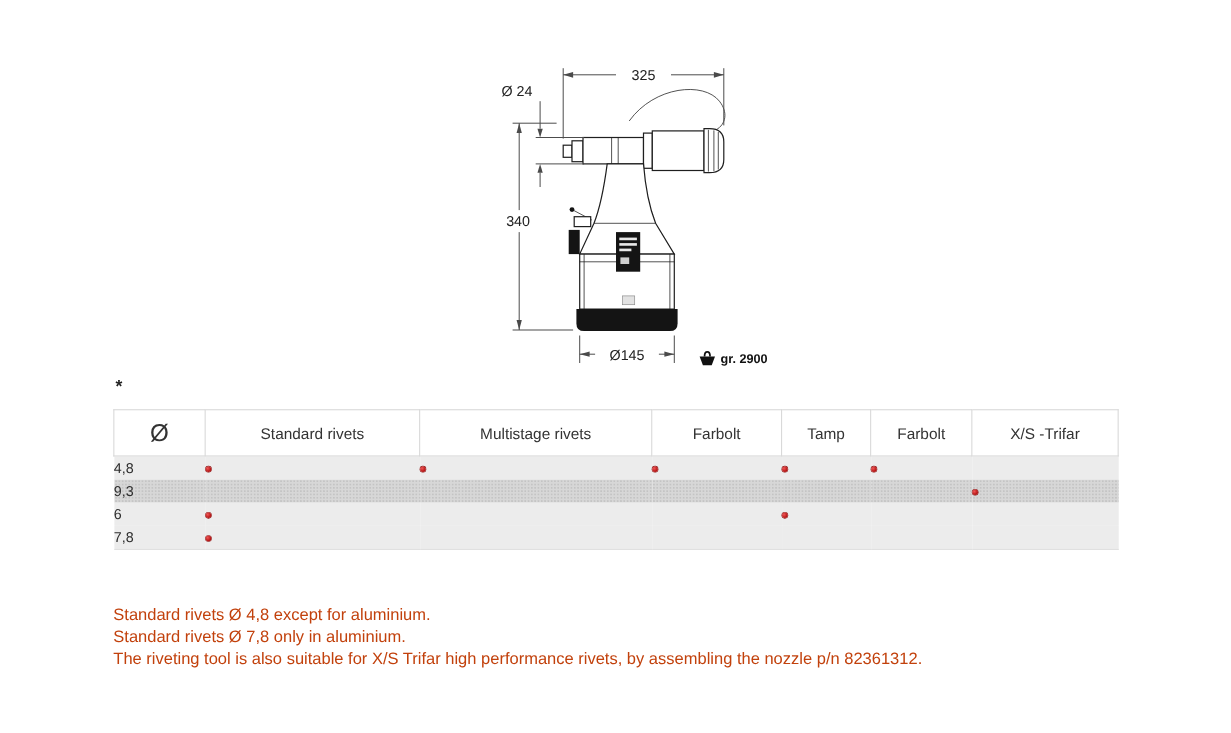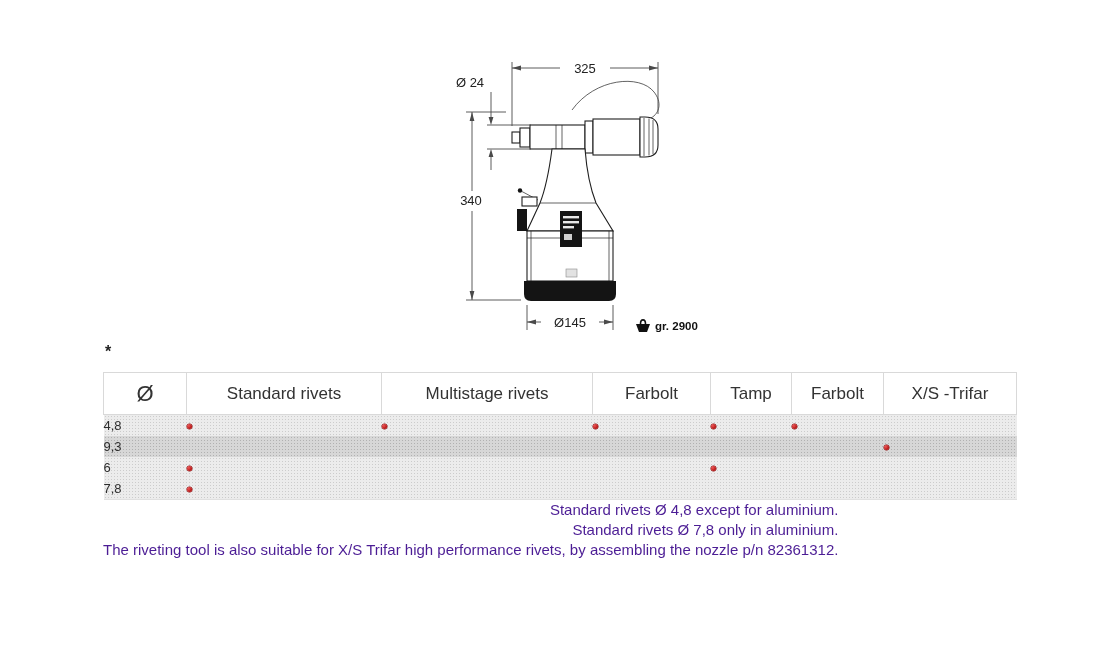--- a/index.html
+++ b/index.html
@@ -17,21 +17,21 @@
   .tool-black{fill:#141414;stroke:none;}
 
   .note-marker{position:absolute;left:105px;top:343px;font-size:16px;font-weight:bold;color:#222;}
 
   .spec-table{
     position:absolute;left:103px;top:372px;width:913px;
     border-collapse:collapse;table-layout:fixed;
   }
   .spec-table thead th{
     border:1px solid #d9d9d9;background:#ffffff;height:41px;
-    font-weight:normal;font-size:17px;color:#333;text-align:center;vertical-align:middle;padding:0;
+    font-weight:normal;font-size:14px;color:#333;text-align:center;vertical-align:middle;padding:0;
   }
   .spec-table thead th.col-dia{font-size:22px;}
   .spec-table tbody td{
     height:21px;vertical-align:middle;font-size:13px;color:#2e2e2e;padding:0;
   }
   tr.row-light{
     background-color:#ececec;
     background-image:radial-gradient(#cccccc 22%, transparent 24%);
     background-size:3px 3px;
   }
@@ -39,21 +39,21 @@
     background-color:#d7d7d7;
     background-image:radial-gradient(#b1b1b1 24%, transparent 26%);
     background-size:3px 3px;
   }
   .spec-table tbody tr:last-child td{border-bottom:1px solid #e0e0e0;}
   .dot{
     display:inline-block;width:5px;height:5px;border-radius:50%;
     background:radial-gradient(circle at 35% 35%, #f05555, #b11010 70%);
     box-shadow:0 0 0 0.5px #8a0b0b;vertical-align:middle;
   }
-  .footnotes{position:absolute;left:103px;top:500px;font-size:15px;line-height:20px;color:#4c1d95;text-align:right;}
+  .footnotes{position:absolute;left:103px;top:550px;font-size:15px;line-height:20px;color:#c2410c;}
 </style>
 </head>
 <body>
 
 <svg class="diagram" width="280" height="290" viewBox="440 55 280 290">
 
   <g>
     <path class="tool-thin" d="M572 110 C595 78 640 74 654 92 C662 102 660 113 651 118" stroke-width="1.1"></path>
     <rect class="tool" x="512" y="132" width="8" height="11"></rect>
     <rect class="tool" x="520" y="128" width="10" height="19"></rect>

